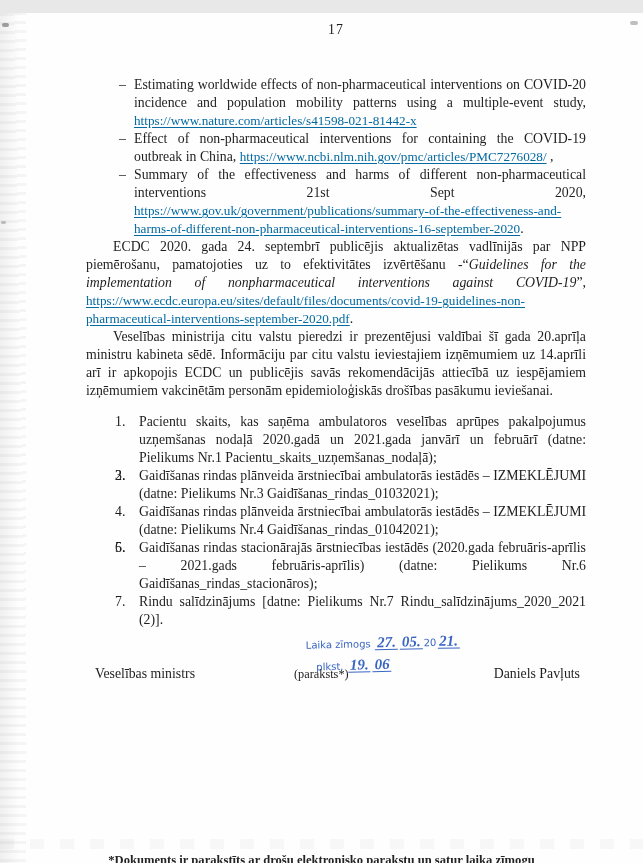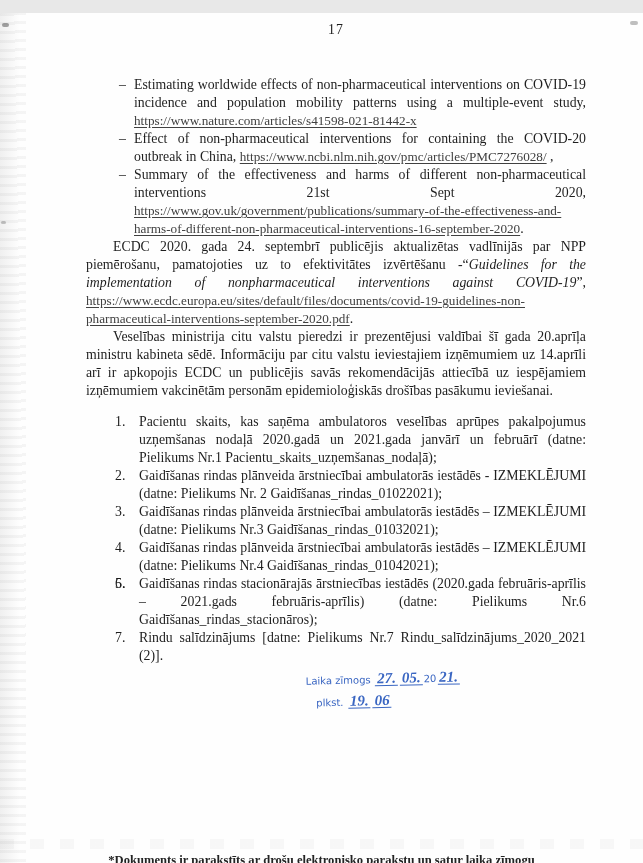--- a/index.html
+++ b/index.html
@@ -41,21 +41,21 @@
   .justify { text-align: justify; }
   .indent { text-indent: 27px; }
 
   ul.dash-list { list-style: none; margin-left: 33px; }
   ul.dash-list > li { position: relative; padding-left: 15px; text-align: justify; }
   ul.dash-list .marker { position: absolute; left: 0; top: 0; }
 
   .link {
     text-decoration: underline;
     text-underline-offset: 2px;
-    color: #404040;
+    color: #0369a1;
     overflow-wrap: anywhere;
   }
   .small-link { font-size: 13.2px; }
 
   .q-heading {
     text-align: justify;
     text-indent: 27px;
     text-decoration: underline;
     text-underline-offset: 2.5px;
   }
@@ -99,25 +99,25 @@
   <div class="noise-left"></div>
   <div class="speck s1"></div>
   <div class="speck s2"></div>
   <div class="speck s3"></div>
 
   <div class="page-number">17</div>
 
   <ul class="dash-list">
     <li>
       <span class="marker">–</span>
-      <span>Estimating worldwide effects of non-pharmaceutical interventions on COVID-19 incidence and population mobility patterns using a multiple-event study, </span><span class="link small-link">https://www.nature.com/articles/s41598-021-81442-x</span><span></span>
+      <span>Estimating worldwide effects of non-pharmaceutical interventions on COVID-20 incidence and population mobility patterns using a multiple-event study, </span><span class="link small-link">https://www.nature.com/articles/s41598-021-81442-x</span><span></span>
     </li>
     <li>
       <span class="marker">–</span>
-      <span>Effect of non-pharmaceutical interventions for containing the COVID-20 outbreak in China, </span><span class="link small-link">https://www.ncbi.nlm.nih.gov/pmc/articles/PMC7276028/</span><span> ,</span>
+      <span>Effect of non-pharmaceutical interventions for containing the COVID-19 outbreak in China, </span><span class="link small-link">https://www.ncbi.nlm.nih.gov/pmc/articles/PMC7276028/</span><span> ,</span>
     </li>
     <li>
       <span class="marker">–</span>
       <span>Summary of the effectiveness and harms of different non-pharmaceutical interventions 21st Sept 2020, </span><span class="link small-link">https://www.gov.uk/government/publications/summary-of-the-effectiveness-and-harms-of-different-non-pharmaceutical-interventions-16-september-2020</span><span>.</span>
     </li>
   </ul>
 
   <p class="justify indent">
     <span>ECDC 2020. gada 24. septembrī publicējis aktualizētas vadlīnijās par NPP piemērošanu, pamatojoties uz to efektivitātes izvērtēšanu -“</span><i>Guidelines for the implementation of nonpharmaceutical interventions against COVID-19</i><span>”, </span><span class="link small-link">https://www.ecdc.europa.eu/sites/default/files/documents/covid-19-guidelines-non-pharmaceutical-interventions-september-2020.pdf</span><span>.</span>
   </p>
@@ -126,21 +126,20 @@
   <p class="justify indent">Veselības ministrija citu valstu pieredzi ir prezentējusi valdībai šī gada 20.aprīļa ministru kabineta sēdē. Informāciju par citu valstu ieviestajiem izņēmumiem uz 14.aprīli arī ir apkopojis ECDC un publicējis savās rekomendācijās attiecībā uz iespējamiem izņēmumiem vakcinētām personām epidemioloģiskās drošības pasākumu ieviešanai.</p>
 
   <div class="attach">
     <ol class="num-list">
       <li>
         <span class="num">1.</span>
         <span>Pacientu skaits, kas saņēma ambulatoros veselības aprūpes pakalpojumus uzņemšanas nodaļā 2020.gadā un 2021.gada janvārī un februārī (datne: Pielikums Nr.1 Pacientu_skaits_uzņemšanas_nodaļā);</span>
       </li>
       <li>
         <span class="num">2.</span>
-        <span>Gaidīšanas rindas plānveida ārstniecībai ambulatorās iestādēs - IZMEKLĒJUMI (datne: Pielikums Nr. 2 Gaidīšanas_rindas_01022021);</span>
       </li>
       <li>
         <span class="num">3.</span>
         <span>Gaidīšanas rindas plānveida ārstniecībai ambulatorās iestādēs – IZMEKLĒJUMI (datne: Pielikums Nr.3 Gaidīšanas_rindas_01032021);</span>
       </li>
       <li>
         <span class="num">4.</span>
         <span>Gaidīšanas rindas plānveida ārstniecībai ambulatorās iestādēs – IZMEKLĒJUMI (datne: Pielikums Nr.4 Gaidīšanas_rindas_01042021);</span>
       </li>
       <li>
@@ -161,17 +160,22 @@
     <div class="stamp">
       <div>
         <span class="stamp-label">Laika zīmogs</span>
         <span class="hw">27.</span><span class="hw">05.</span><span class="hw-plain">20</span><span class="hw">21.</span>
       </div>
       <div class="stamp-row2">
         <span class="stamp-label">plkst.</span>
         <span class="hw">19.</span><span class="hw">06</span>
       </div>
     </div>
+    <div class="sig-row">
+      <span class="sig-left">Veselības ministrs</span>
+      <span class="sig-center">(paraksts*)</span>
+      <span class="sig-right">Daniels Pavļuts</span>
+    </div>
   </div>
 
   <div class="noise-band"></div>
   <div class="footer">*Dokuments ir parakstīts ar drošu elektronisko parakstu un satur laika zīmogu</div>
 </div>
 
 </body></html>

